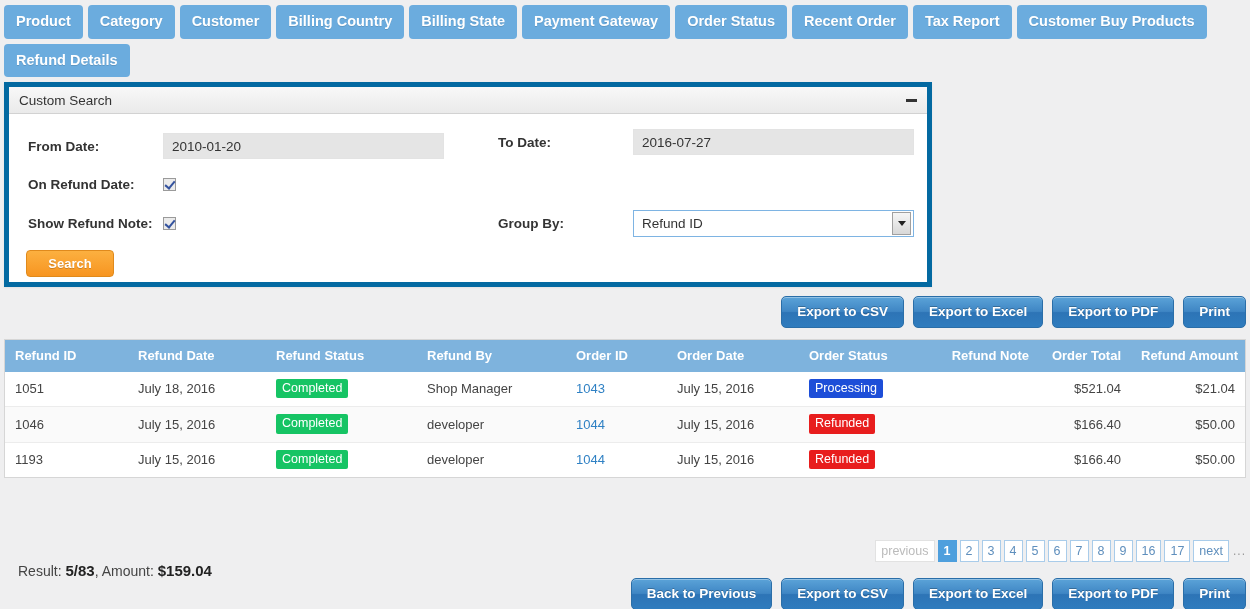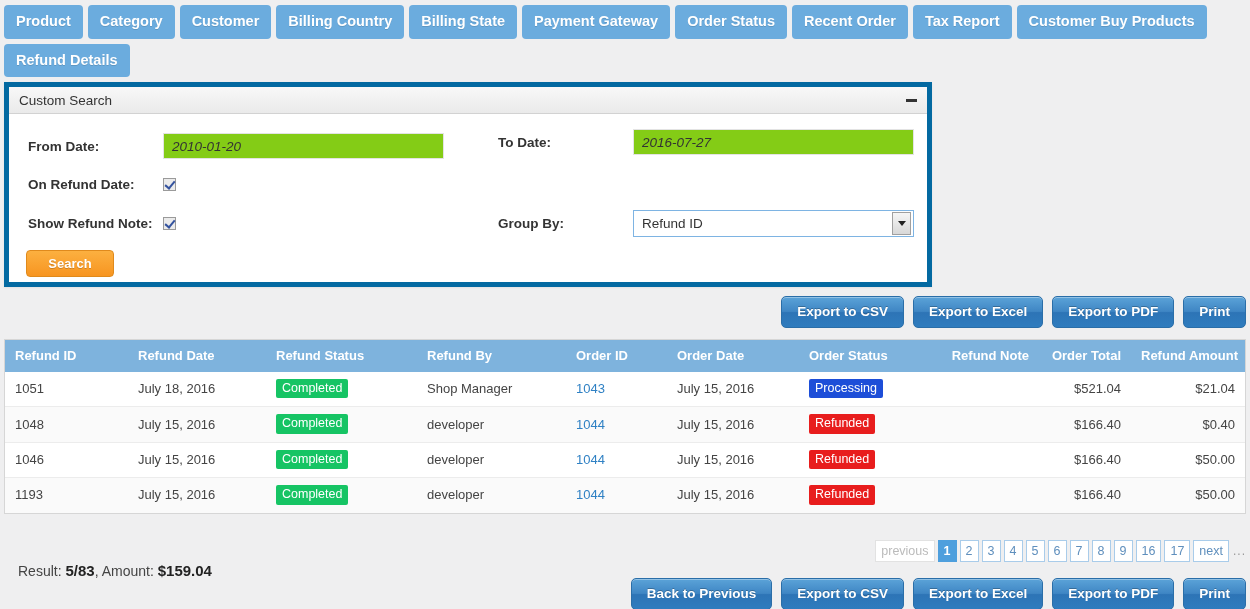--- a/index.html
+++ b/index.html
@@ -56,28 +56,27 @@
   .minimize-icon {
     width: 11px; height: 3px; background: #333; display: inline-block;
     cursor: pointer;
   }
   .panel-body { padding: 14px 0 18px 0; position: relative; height: 168px; }
 
   .frow { display: flex; align-items: center; height: 28px; margin-bottom: 10px; }
   .flabel { width: 154px; padding-left: 19px; font-weight: bold; font-size: 13.5px; color:#333; }
   .dateinput {
     width: 281px; height: 26px;
-    background: #84cc16;
+    background: #e5e5e5;
     border: 1px solid #e3e3e3;
     padding: 0 8px;
     font-size: 13.5px;
     color: #333;
     font-family: "Liberation Sans", sans-serif;
     outline: none;
-    font-style: italic;
   }
   .chk {
     -webkit-appearance: none; appearance: none;
     width: 13px; height: 13px;
     border: 1px solid #9a9a9a;
     background: #ebebeb;
     position: relative; cursor: pointer; margin:0;
   }
   .chk:checked::after {
     content: "";
@@ -313,32 +312,20 @@
             <td><span class="badge badge-completed">Completed</span></td>
             <td>Shop Manager</td>
             <td><a class="orderlink">1043</a></td>
             <td>July 15, 2016</td>
             <td><span class="badge badge-processing">Processing</span></td>
             <td class="num"></td>
             <td class="num">$521.04</td>
             <td class="num">$21.04</td>
           </tr>
           <tr>
-            <td>1048</td>
-            <td>July 15, 2016</td>
-            <td><span class="badge badge-completed">Completed</span></td>
-            <td>developer</td>
-            <td><a class="orderlink">1044</a></td>
-            <td>July 15, 2016</td>
-            <td><span class="badge badge-refunded">Refunded</span></td>
-            <td class="num"></td>
-            <td class="num">$166.40</td>
-            <td class="num">$0.40</td>
-          </tr>
-          <tr>
             <td>1046</td>
             <td>July 15, 2016</td>
             <td><span class="badge badge-completed">Completed</span></td>
             <td>developer</td>
             <td><a class="orderlink">1044</a></td>
             <td>July 15, 2016</td>
             <td><span class="badge badge-refunded">Refunded</span></td>
             <td class="num"></td>
             <td class="num">$166.40</td>
             <td class="num">$50.00</td>

